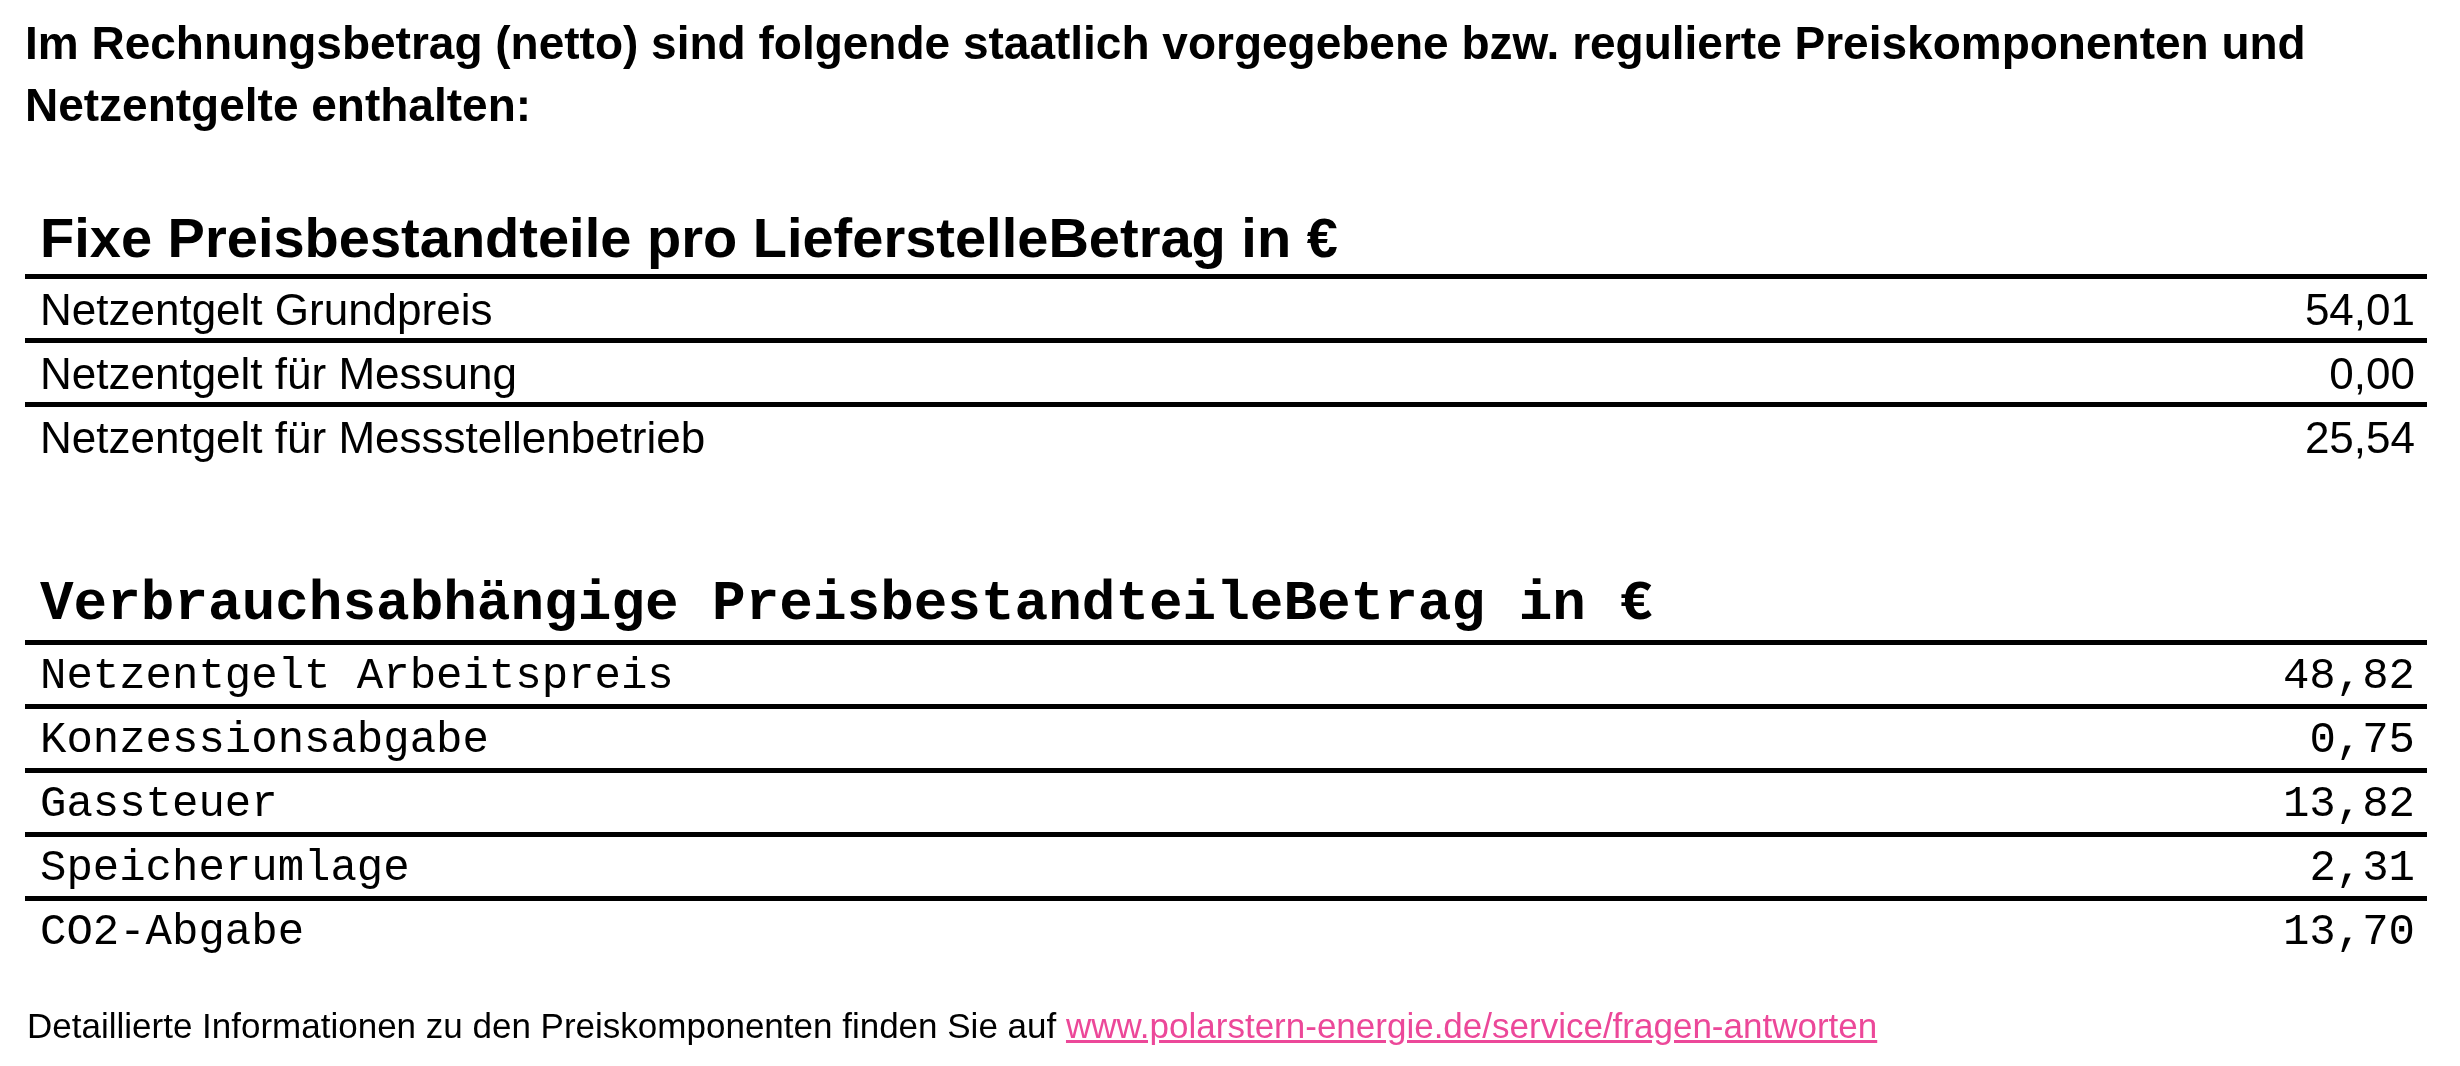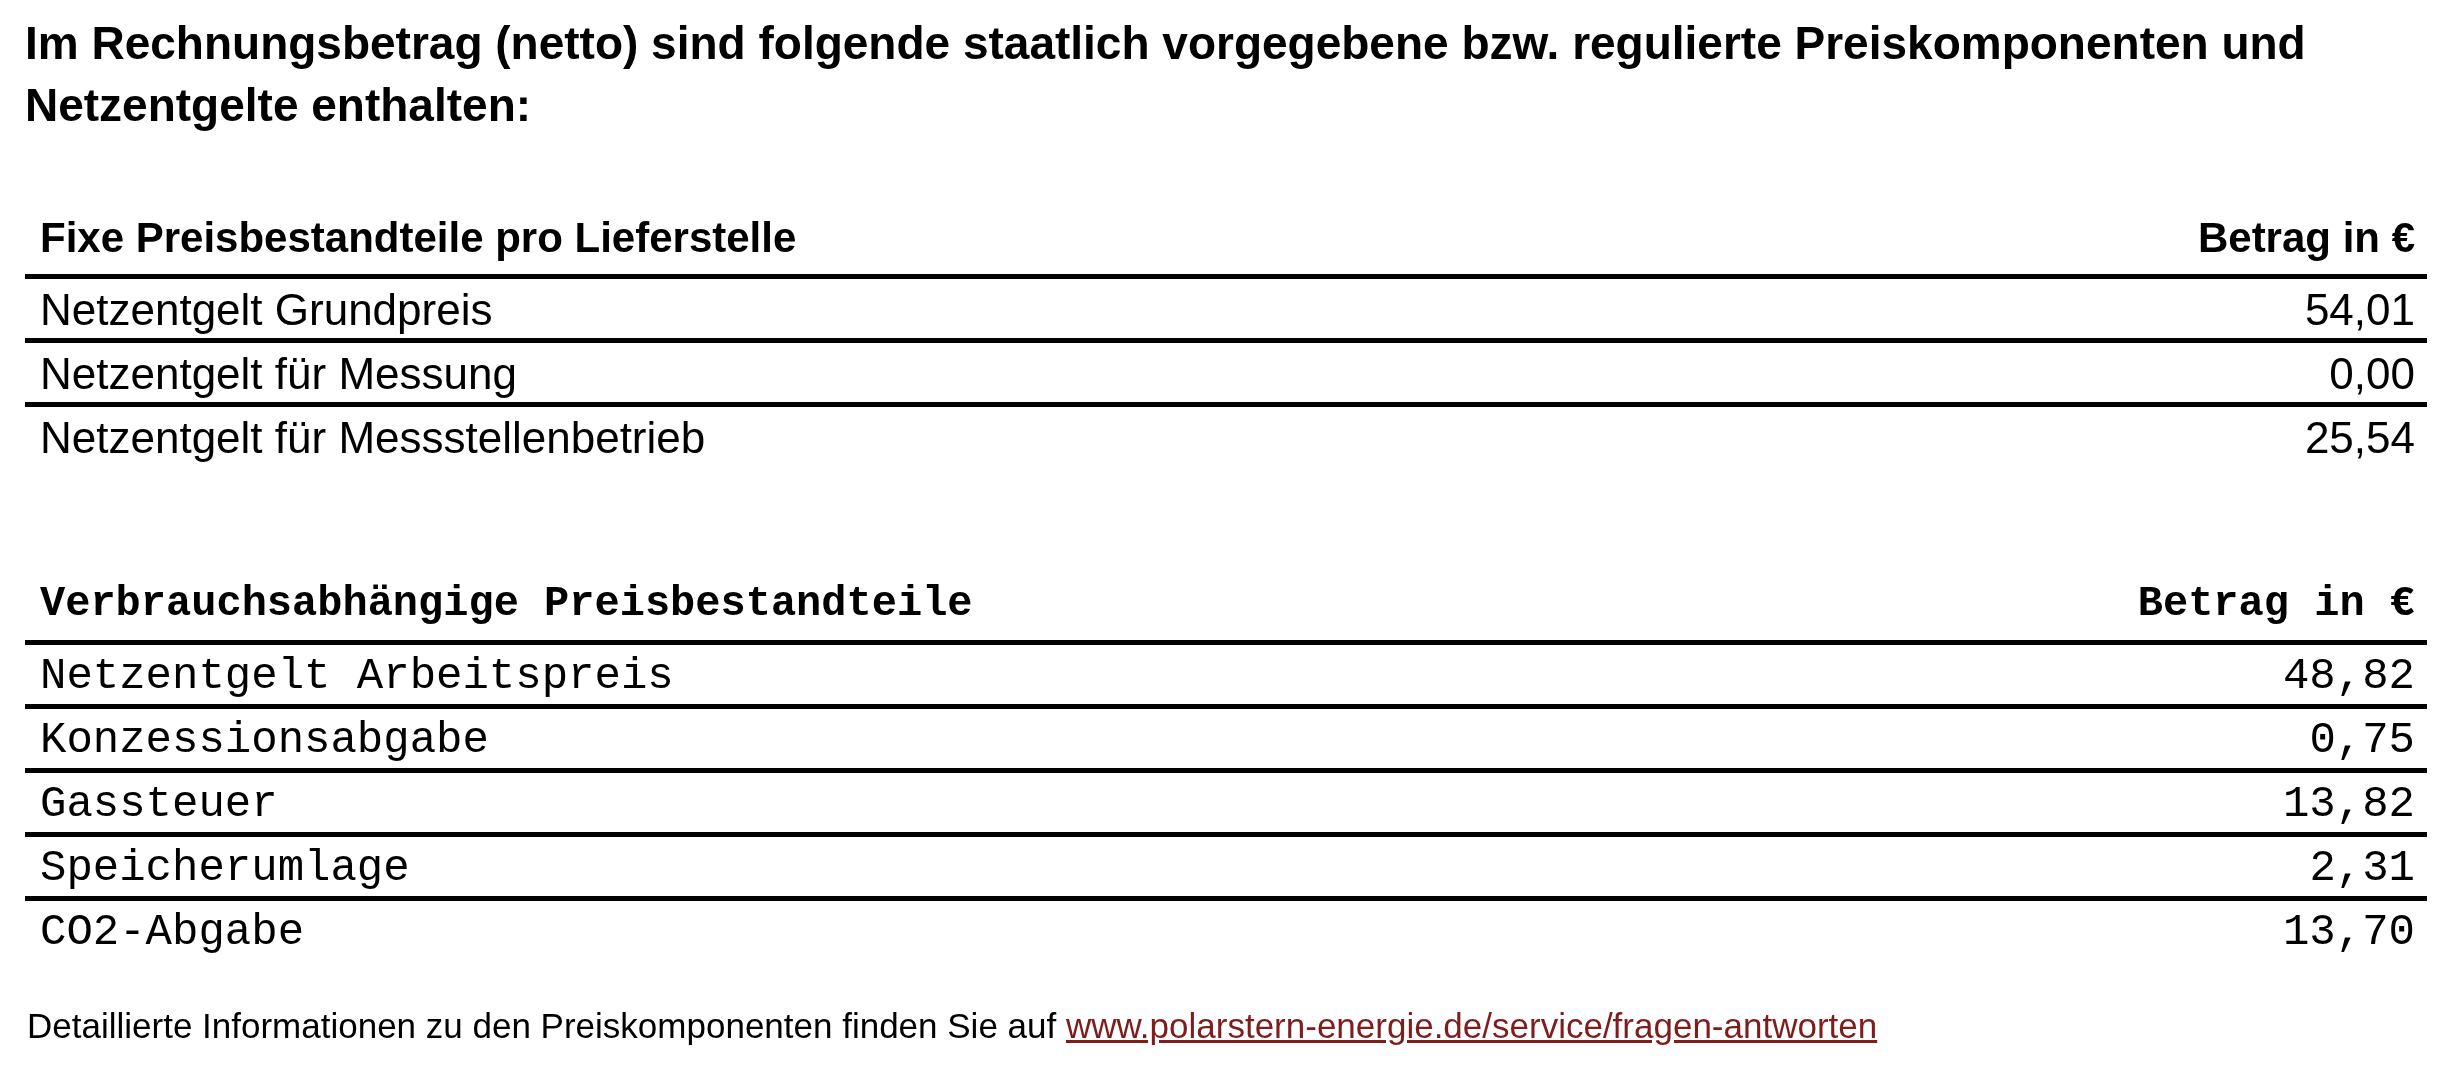--- a/index.html
+++ b/index.html
@@ -28,24 +28,23 @@
 
   .price-table {
     margin-left: 25px;
     margin-right: 33px;
   }
   .table-1 { margin-top: 72px; }
   .table-2 { margin-top: 108px; font-family: Liberation Mono, monospace; }
 
   .thead {
     display: flex;
-    justify-content: space-between;
     align-items: flex-end;
     padding: 0 12px 6px 15px;
-    font-size: 42px;
+    font-size: 56px;
     font-weight: bold;
     line-height: 60px;
   }
   .trow {
     display: flex;
     justify-content: space-between;
     align-items: center;
     border-top: 5px solid #000000;
     padding: 7px 12px 4px 15px;
     font-size: 44px;
@@ -53,21 +52,21 @@
   }
   .row-label { white-space: nowrap; }
   .row-amount { white-space: nowrap; text-align: right; }
 
   .footer-note {
     margin: 44px 30px 0 27px;
     font-size: 35px;
     line-height: 44px;
   }
   .footer-link {
-    color: #7f1d1d;
+    color: #ec4899;
     text-decoration: underline;
     cursor: pointer;
   }
 </style>
 </head>
 <body>
 
 <div class="page">
 
   <div class="intro">

